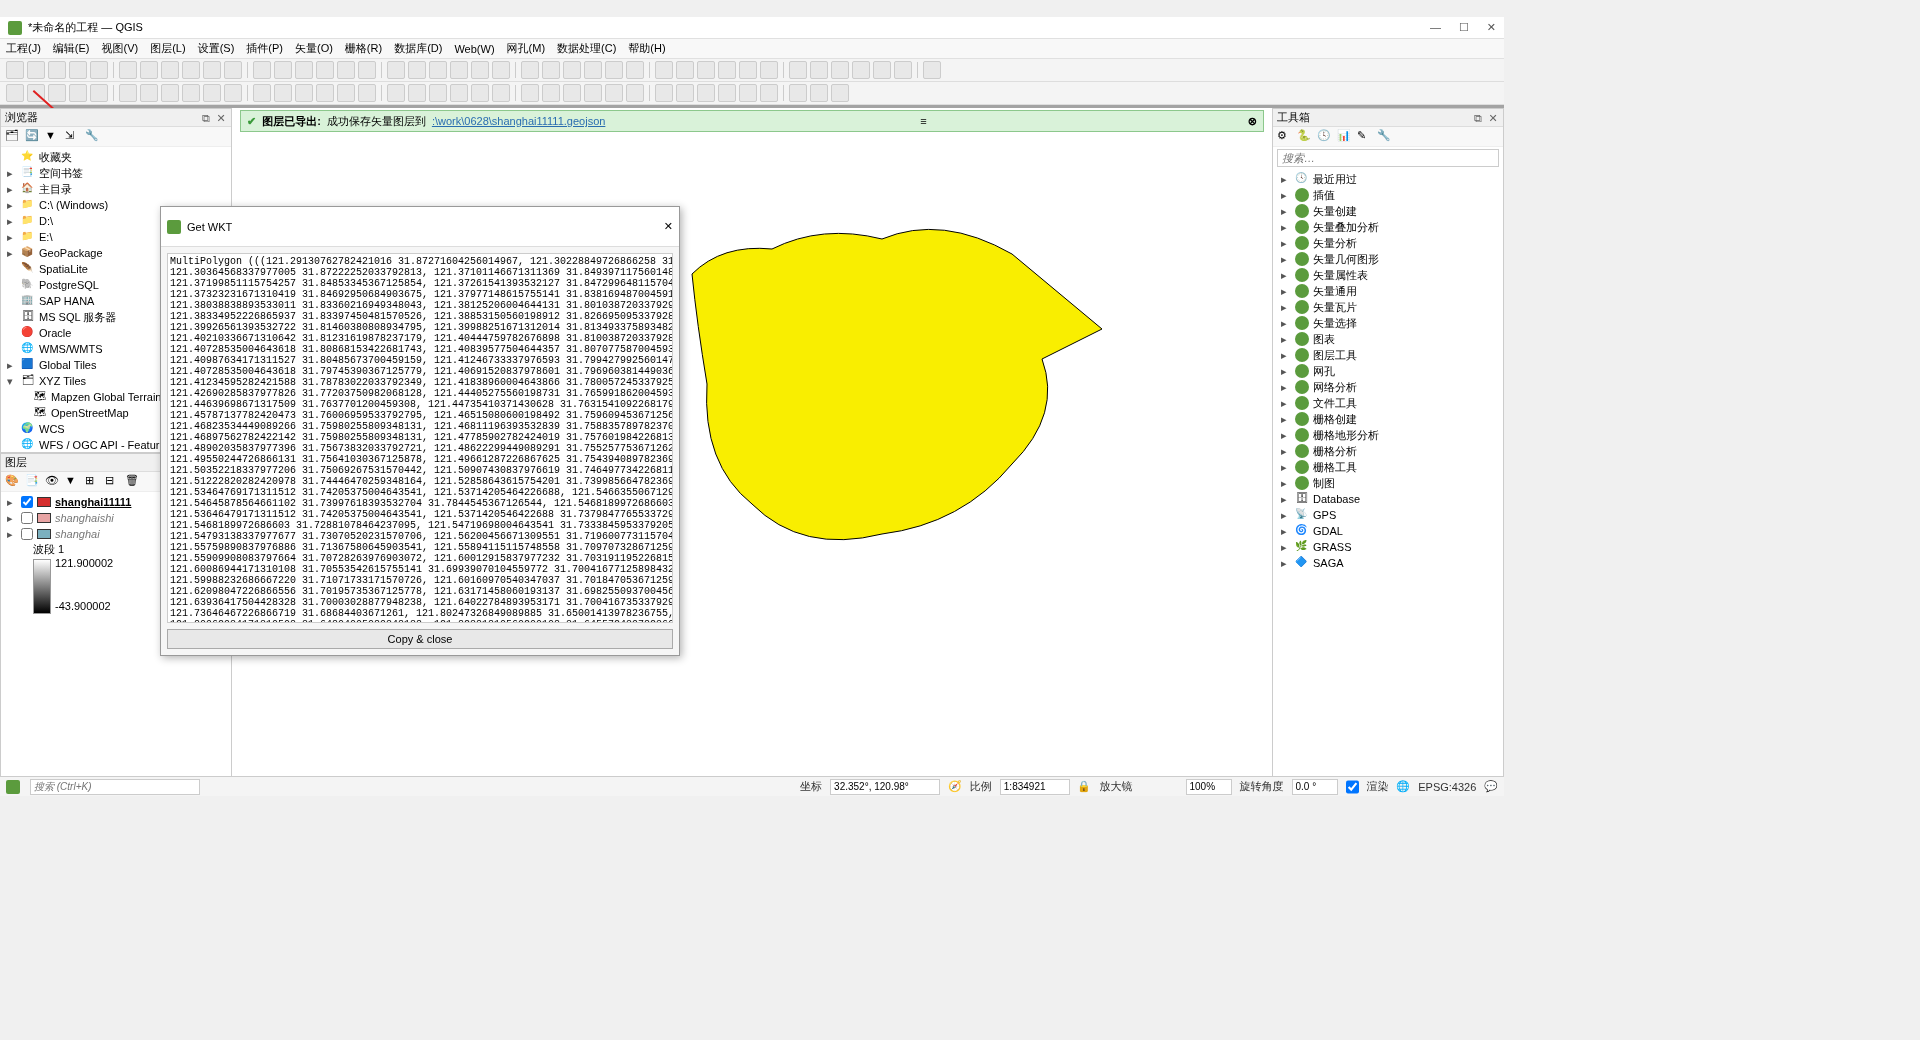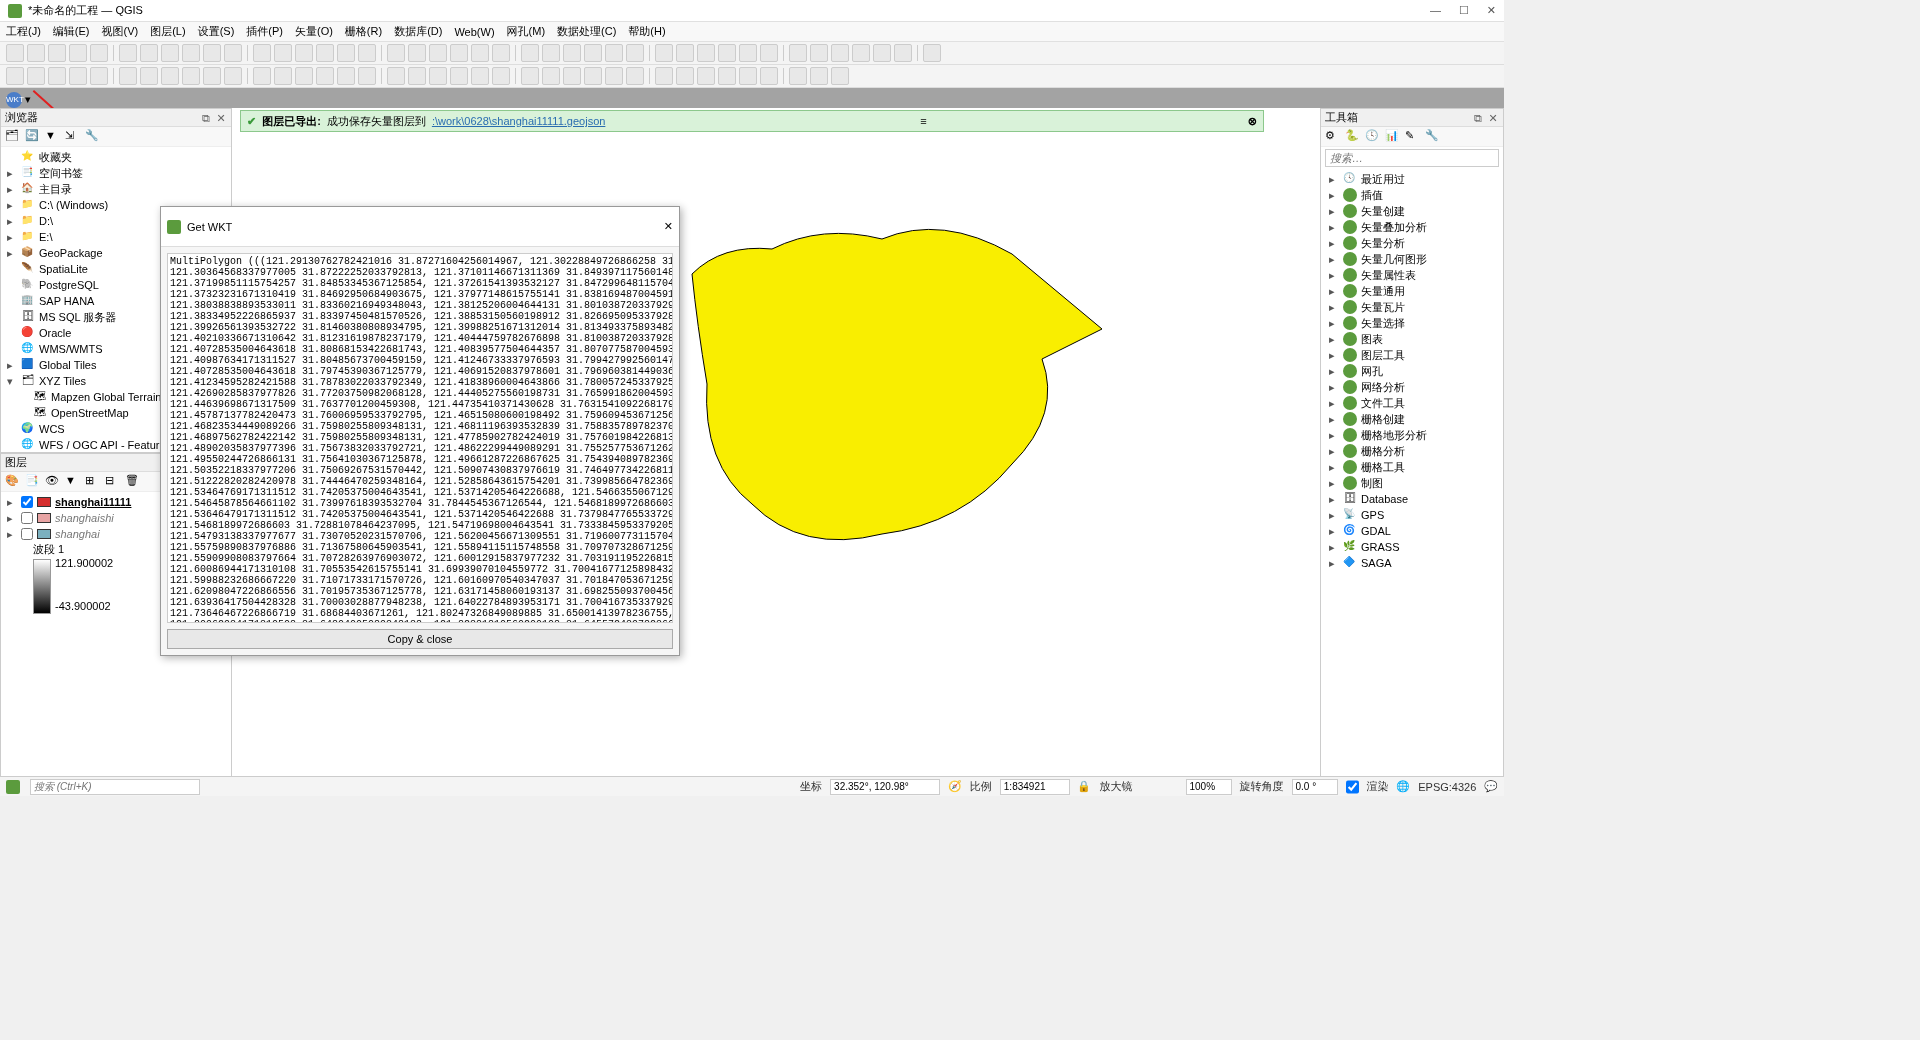--- a/index.html
+++ b/index.html
@@ -1,18 +1,18 @@
 <!DOCTYPE html>
 <html><head>
 <meta charset="utf-8">
 <style>
 * { margin: 0; padding: 0; box-sizing: border-box; font-family: "Microsoft YaHei", sans-serif; font-size: 11px; }
 body { background: #f0f0f0; width: 1504px; height: 812px; overflow: hidden; position: relative; }
 
-.titlebar { height: 22px; background: #fff; display: flex; align-items: center; padding: 0 8px; border-bottom: 1px solid #e0e0e0; }
+.titlebar { height: 22px; background: #fff; display: flex; align-items: center; padding: 0 8px; border-bottom: 1px solid #e0e0e0; margin-top: 17px; }
 .titlebar .qgis-icon { width: 14px; height: 14px; background: #5b9b3d; border-radius: 2px; margin-right: 6px; }
 .titlebar .win-controls { margin-left: auto; display: flex; gap: 18px; color: #555; }
 
 .menubar { height: 20px; background: #f8f8f8; display: flex; align-items: center; padding: 0 6px; gap: 12px; border-bottom: 1px solid #e0e0e0; }
 .menubar span { cursor: default; }
 
 .toolbar { background: #f4f4f4; padding: 2px 6px; border-bottom: 1px solid #ddd; display: flex; align-items: center; gap: 3px; flex-wrap: wrap; }
 .toolbar .tb-btn { width: 18px; height: 18px; background: #e8e8e8; border: 1px solid #ccc; border-radius: 2px; display: inline-block; }
 .toolbar .tb-sep { width: 1px; height: 16px; background: #ccc; margin: 0 2px; }
 
@@ -381,21 +381,21 @@
       <span class="close-x">⊗</span>
     </div>
     <div class="canvas">
       <svg class="shape" viewBox="0 0 430 400">
         <path d="M10 90 Q40 60 90 65 Q140 40 200 55 Q260 30 330 70 L420 145 L360 175 Q380 230 330 280 Q280 340 200 350 Q120 370 70 320 Q20 280 25 200 Q15 140 10 90 Z" fill="#f9ee00" stroke="#000" stroke-width="1"></path>
       </svg>
     </div>
   </div>
 
   <div class="right-col">
-    <div class="panel" style="height:100%;margin-left:48px;">
+    <div class="panel" style="height:100%;">
       <div class="panel-header">
         <span class="ph-label">工具箱</span>
         <span class="ph-btn">⧉</span>
         <span class="ph-btn">✕</span>
       </div>
       <div class="panel-toolbar">
         <span class="pt-btn">⚙</span>
         <span class="pt-btn">🐍</span>
         <span class="pt-btn">🕓</span>
         <span class="pt-btn">📊</span>

